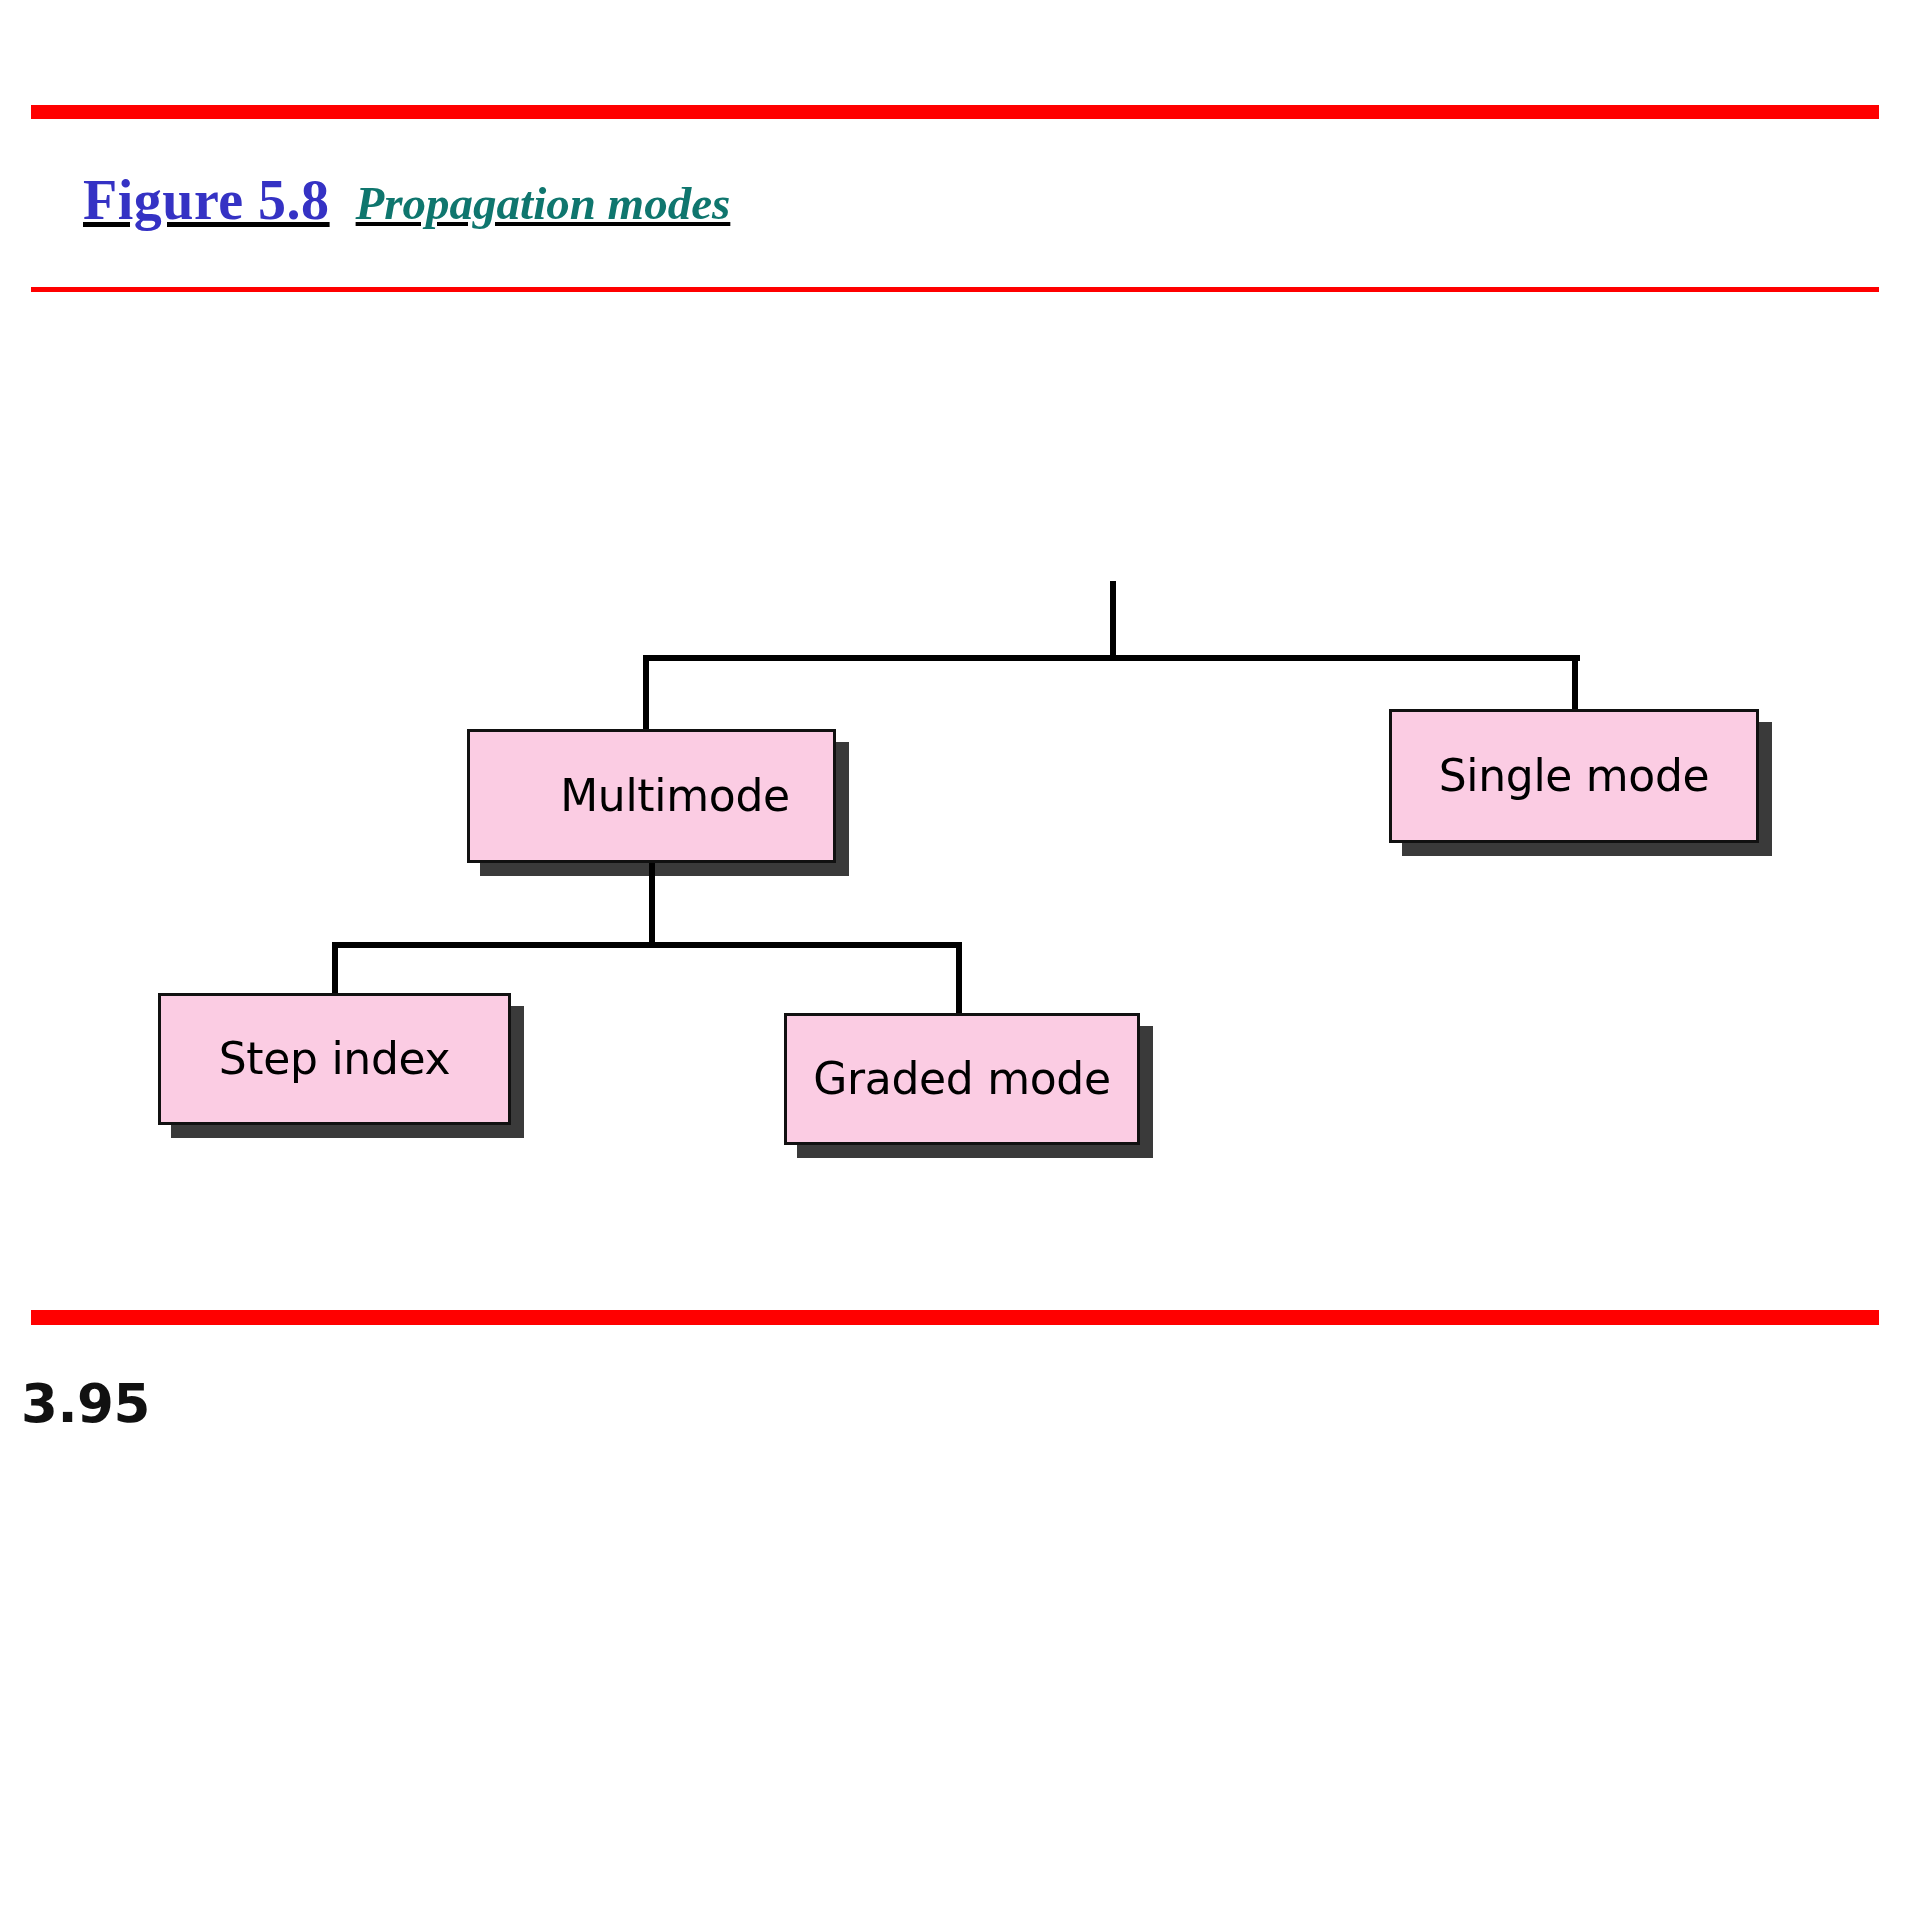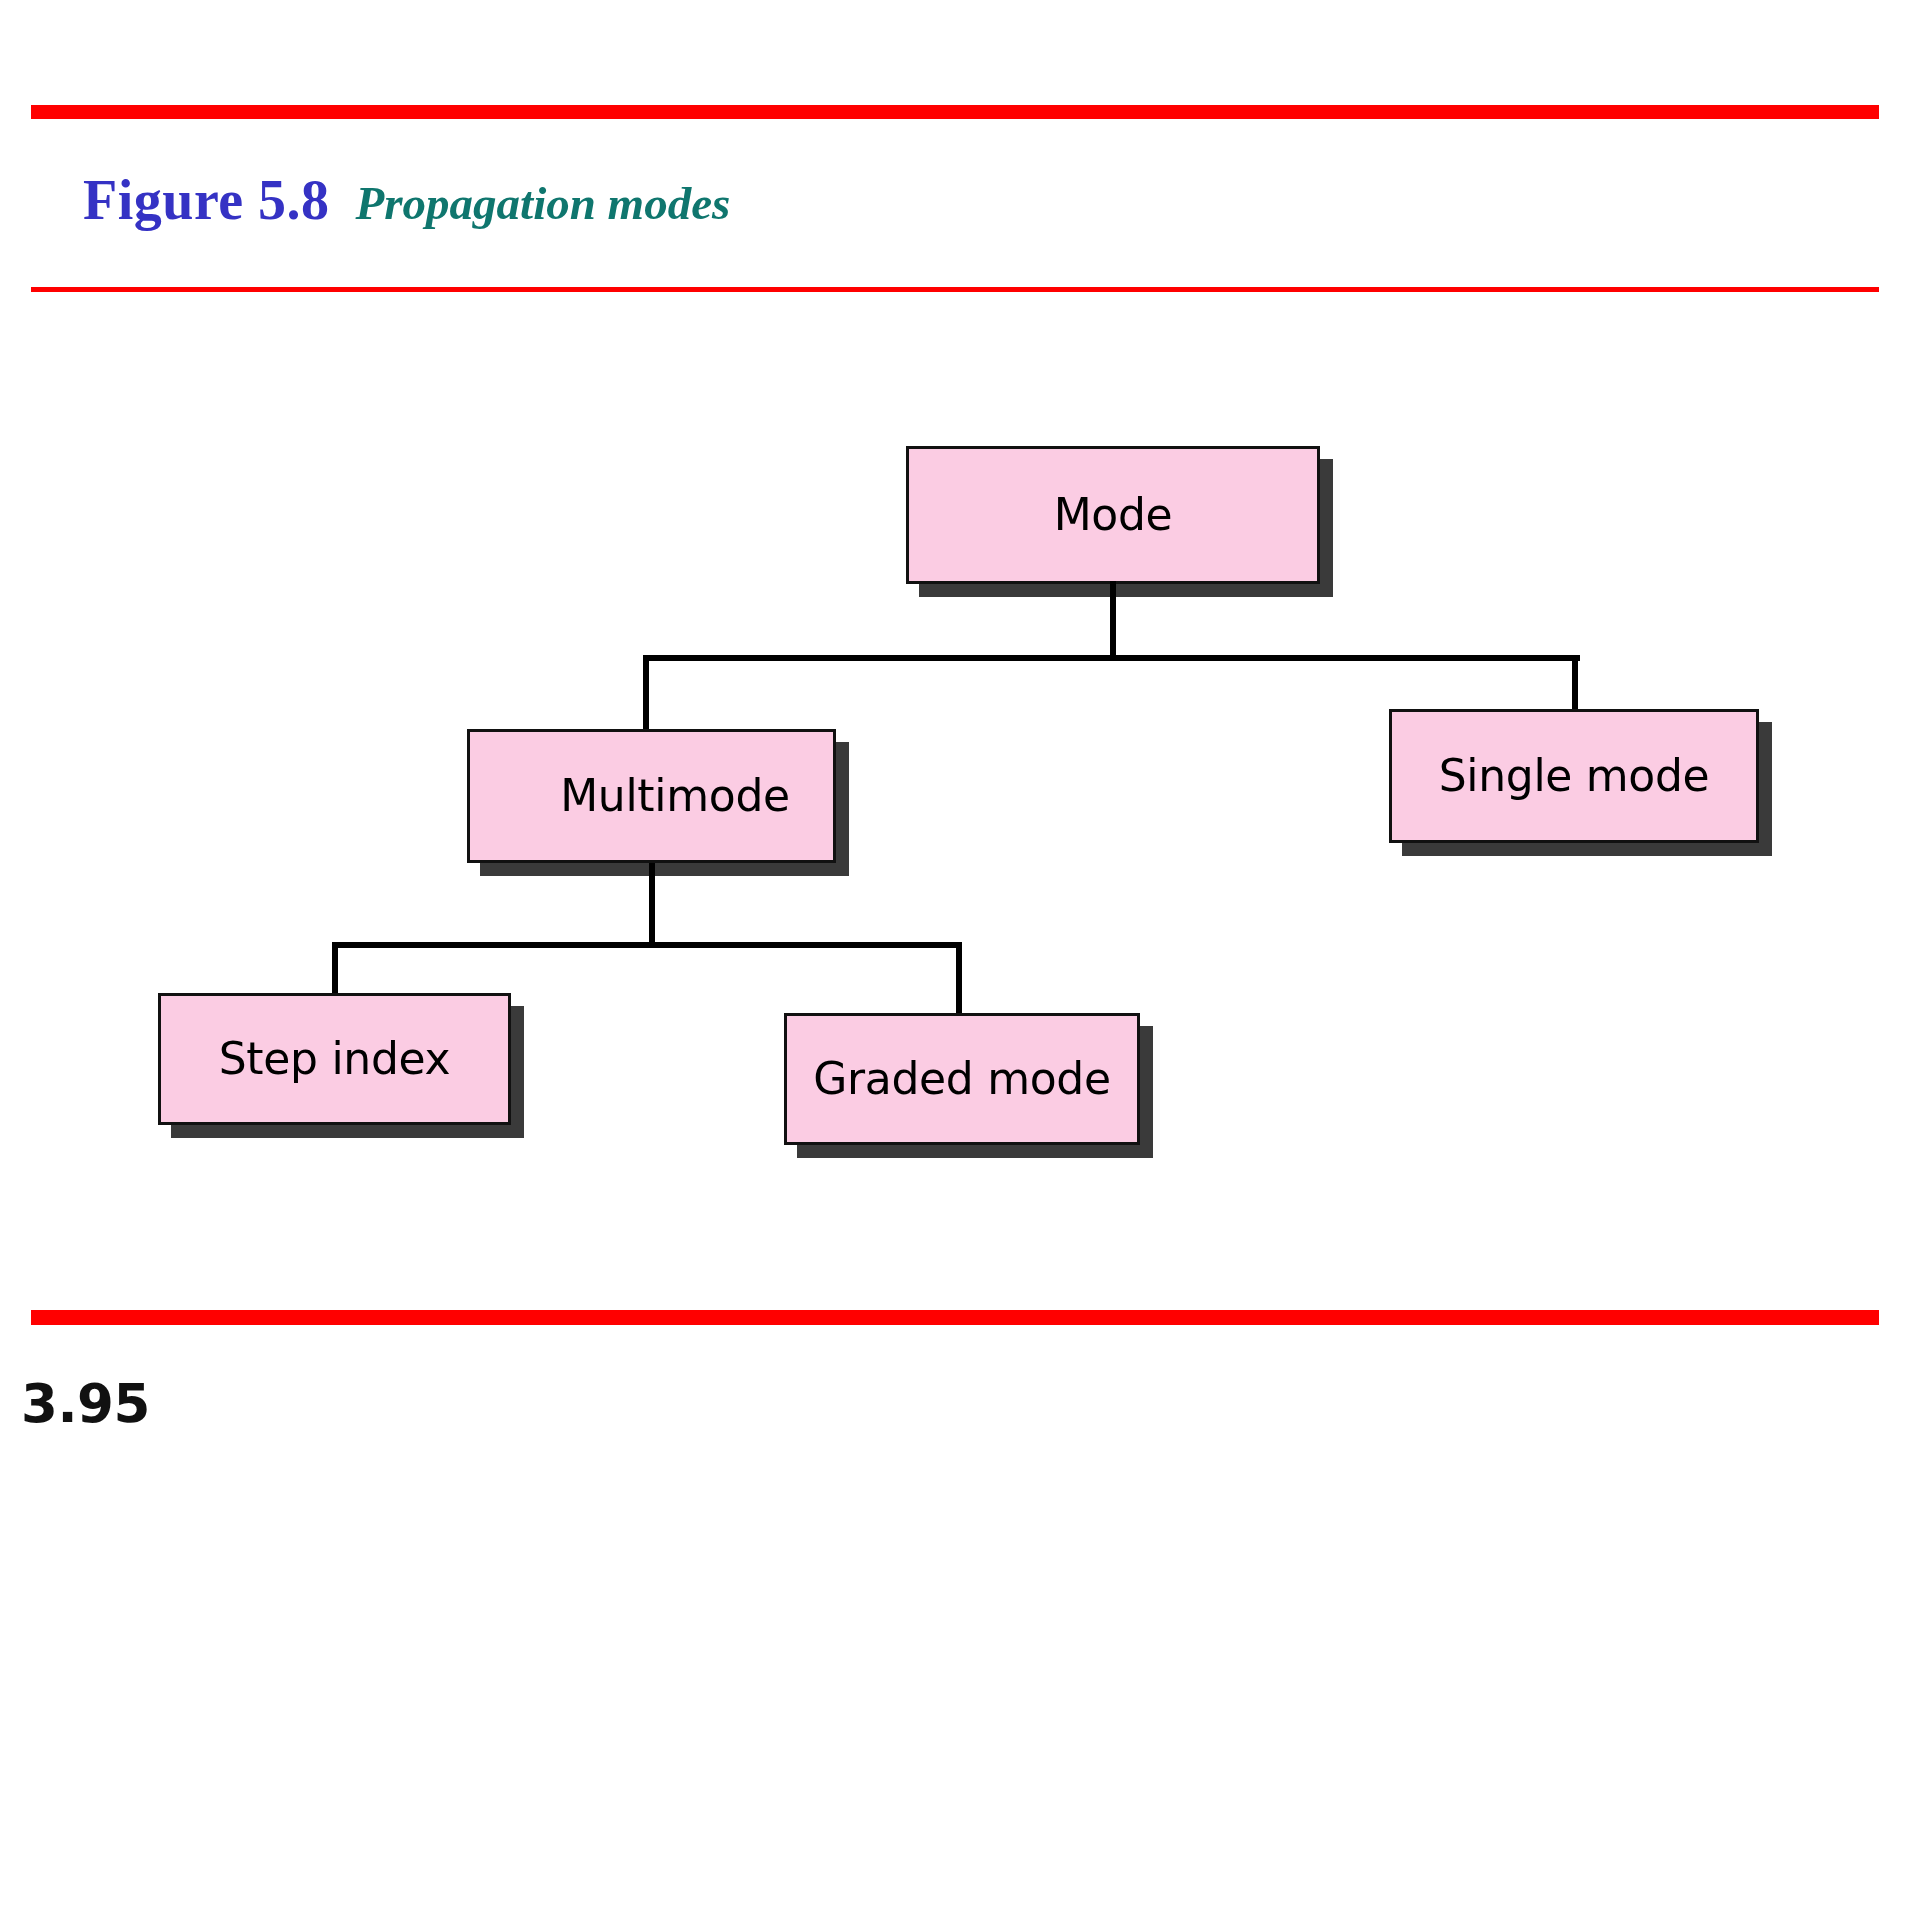--- a/index.html
+++ b/index.html
@@ -51,20 +51,21 @@
 
   
   #title-block {
     position: absolute;
     left: 83px;
     top: 168px;
     height: 75px;
     display: flex;
     align-items: baseline;
     white-space: nowrap;
+    text-decoration: underline;
   }
   #figure-label {
     font-family: "Liberation Serif", "DejaVu Serif", serif;
     font-weight: bold;
     font-size: 56px;
     color: #3532C4;
     letter-spacing: 0.5px;
   }
   #figure-caption {
     font-family: "Liberation Serif", "DejaVu Serif", serif;
@@ -150,23 +151,20 @@
 
   <div id="title-block">
     <span id="figure-label">Figure 5.8</span>
     <span id="figure-caption">Propagation modes</span>
   </div>
 
   <div class="rule" id="rule-mid"></div>
 
   <div id="diagram">
 
-    <div class="node" id="node-mode">
-      <span class="node-label">Mode</span>
-    </div>
 
     <div class="connector" id="conn-mode-down"></div>
     <div class="connector" id="conn-bus-1"></div>
     <div class="connector" id="conn-drop-left-1"></div>
     <div class="connector" id="conn-drop-right-1"></div>
 
     <div class="node" id="node-multimode">
       <span class="node-label">Multimode</span>
     </div>
 

